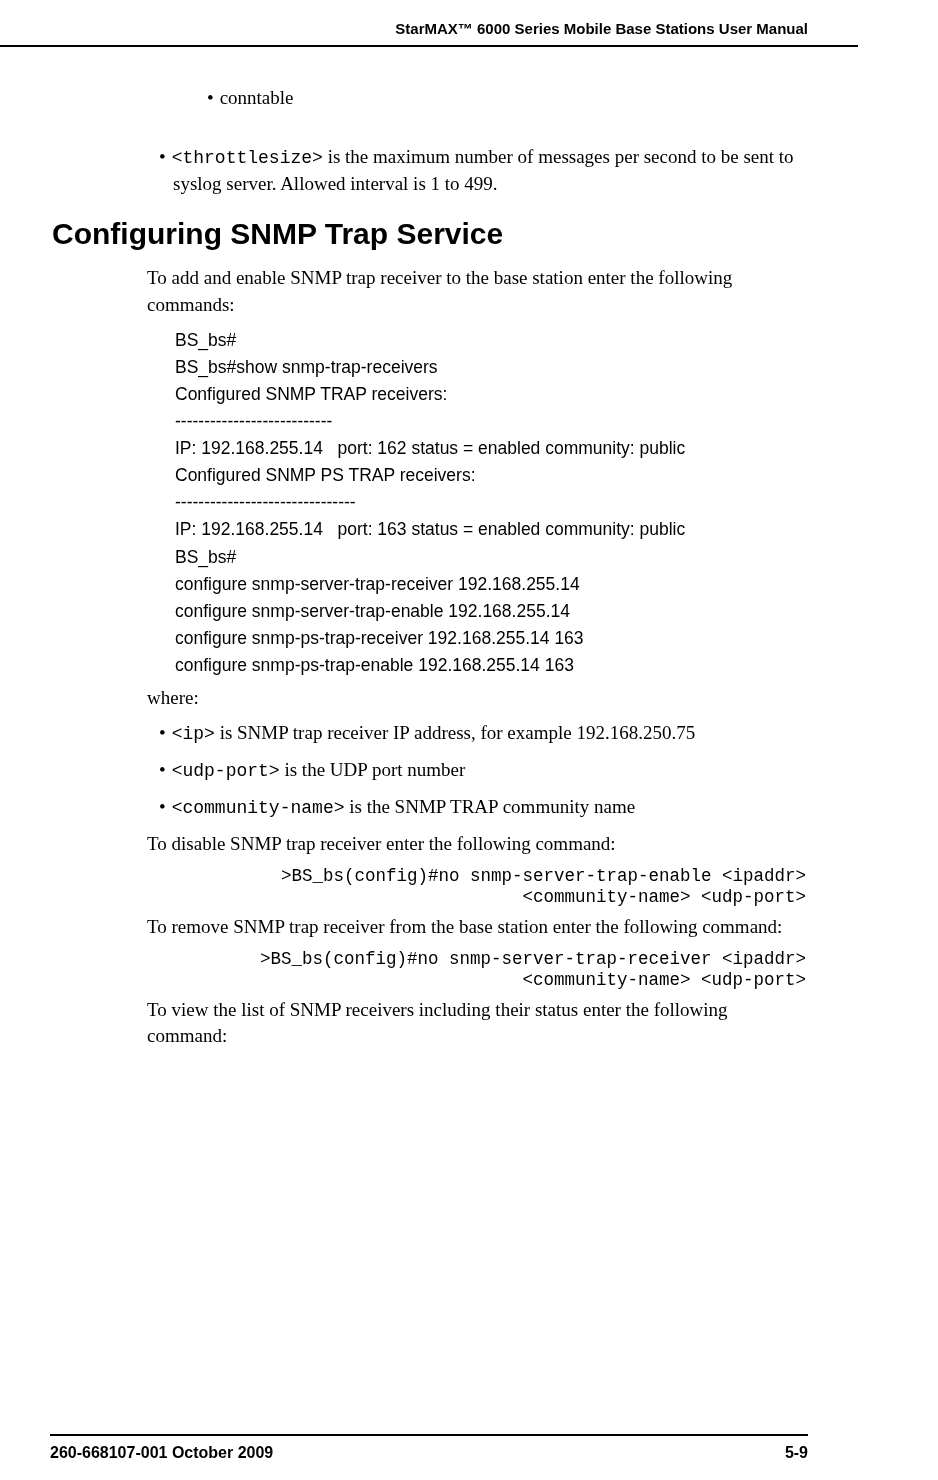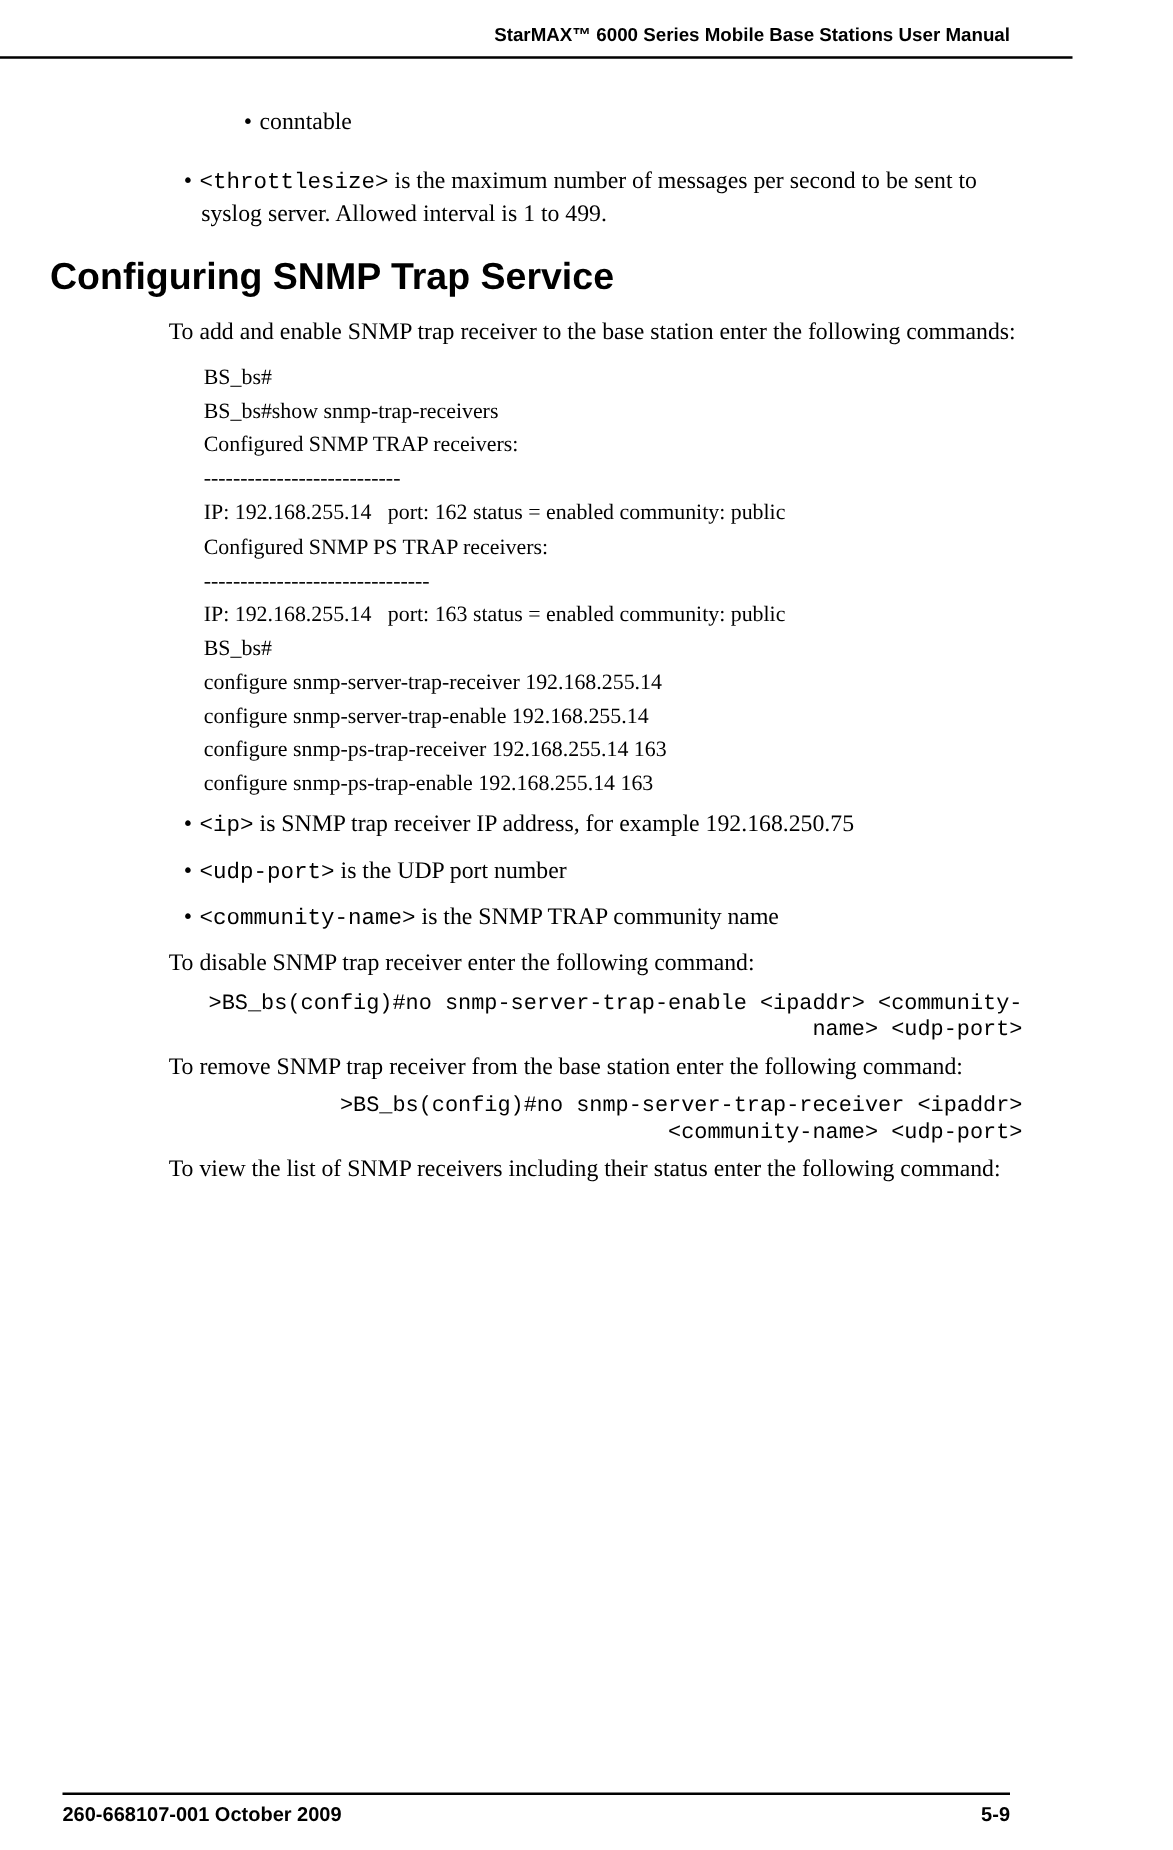--- a/index.html
+++ b/index.html
@@ -1,30 +1,30 @@
 <!DOCTYPE html>
 <html><head>
   <meta charset="utf-8">
   <style>
     * { margin: 0; padding: 0; box-sizing: border-box; }
     html, body { width: 938px; height: 1480px; background: #fff; font-family: Georgia, 'Times New Roman', serif; color: #000; }
-    .page { width: 858px; height: 1480px; position: relative; padding: 0 40px; }
+    .page { width: 858px; height: 1480px; position: relative; padding: 0 52px; }
     .header { position: absolute; top: 20px; right: 50px; font-family: Verdana, Arial, sans-serif; font-weight: bold; font-size: 15px; }
     .hr-top { position: absolute; top: 45px; left: 0; right: 0; border-top: 2px solid #000; }
     .content { padding-top: 85px; padding-left: 95px; }
-    .sub-bullet-list { margin-left: 60px; margin-bottom: 20px; }
+    .sub-bullet-list { margin-left: 60px; margin-bottom: 32px; }
     .sub-bullet { font-size: 19px; line-height: 1.4; margin-bottom: 4px; }
     .sub-bullet::before { content: "\2022 "; margin-right: 6px; }
     .bullet-list { margin-left: 12px; }
     .bullet { font-size: 19px; line-height: 1.4; margin-bottom: 10px; padding-left: 14px; text-indent: -14px; }
     .bullet::before { content: "\2022 "; margin-right: 6px; }
     .code-inline { font-family: 'Courier New', monospace; font-size: 18px; }
     h2.section { font-family: Verdana, Arial, sans-serif; font-weight: bold; font-size: 30px; margin-left: -95px; margin-top: 20px; margin-bottom: 14px; }
     .para { font-size: 19px; line-height: 1.4; margin-bottom: 8px; }
-    .code-block { font-family: Liberation Serif, serif; font-size: 17.5px; line-height: 1.55; white-space: pre; margin: 6px 0 6px 28px; }
+    .code-block { font-family: Liberation Sans, sans-serif; font-size: 17.5px; line-height: 1.55; white-space: pre; margin: 6px 0 6px 28px; }
     .code-block2 { font-family: 'Courier New', monospace; font-size: 17.5px; line-height: 1.2; white-space: pre-wrap; margin: 6px 0 6px 28px; text-align: right; }
     .footer { position: absolute; bottom: 18px; left: 0; right: 0; padding: 0 50px; }
     .hr-bot { border-top: 2px solid #000; margin-bottom: 8px; }
     .footer-row { display: flex; justify-content: space-between; font-family: Liberation Sans, sans-serif; font-weight: bold; font-size: 16px; }
   </style>
 </head>
 <body>
 
 <div class="page">
   <div class="header">StarMAX™ 6000 Series Mobile Base Stations User Manual</div>
@@ -51,20 +51,21 @@
 IP: 192.168.255.14   port: 162 status = enabled community: public
 Configured SNMP PS TRAP receivers:
 -------------------------------
 IP: 192.168.255.14   port: 163 status = enabled community: public
 BS_bs#
 configure snmp-server-trap-receiver 192.168.255.14
 configure snmp-server-trap-enable 192.168.255.14
 configure snmp-ps-trap-receiver 192.168.255.14 163
 configure snmp-ps-trap-enable 192.168.255.14 163</div>
 
+    <div class="para">where:</div>
 
     <div class="bullet-list">
       <div class="bullet"><span class="code-inline">&lt;ip&gt;</span><span> is SNMP trap receiver IP address, for example 192.168.250.75</span></div>
       <div class="bullet"><span class="code-inline">&lt;udp-port&gt;</span><span> is the UDP port number</span></div>
       <div class="bullet"><span class="code-inline">&lt;community-name&gt;</span><span> is the SNMP TRAP community name</span></div>
     </div>
 
     <div class="para">To disable SNMP trap receiver enter the following command:</div>
     <div class="code-block2">&gt;BS_bs(config)#no snmp-server-trap-enable &lt;ipaddr&gt; &lt;community-name&gt; &lt;udp-port&gt;</div>
 

